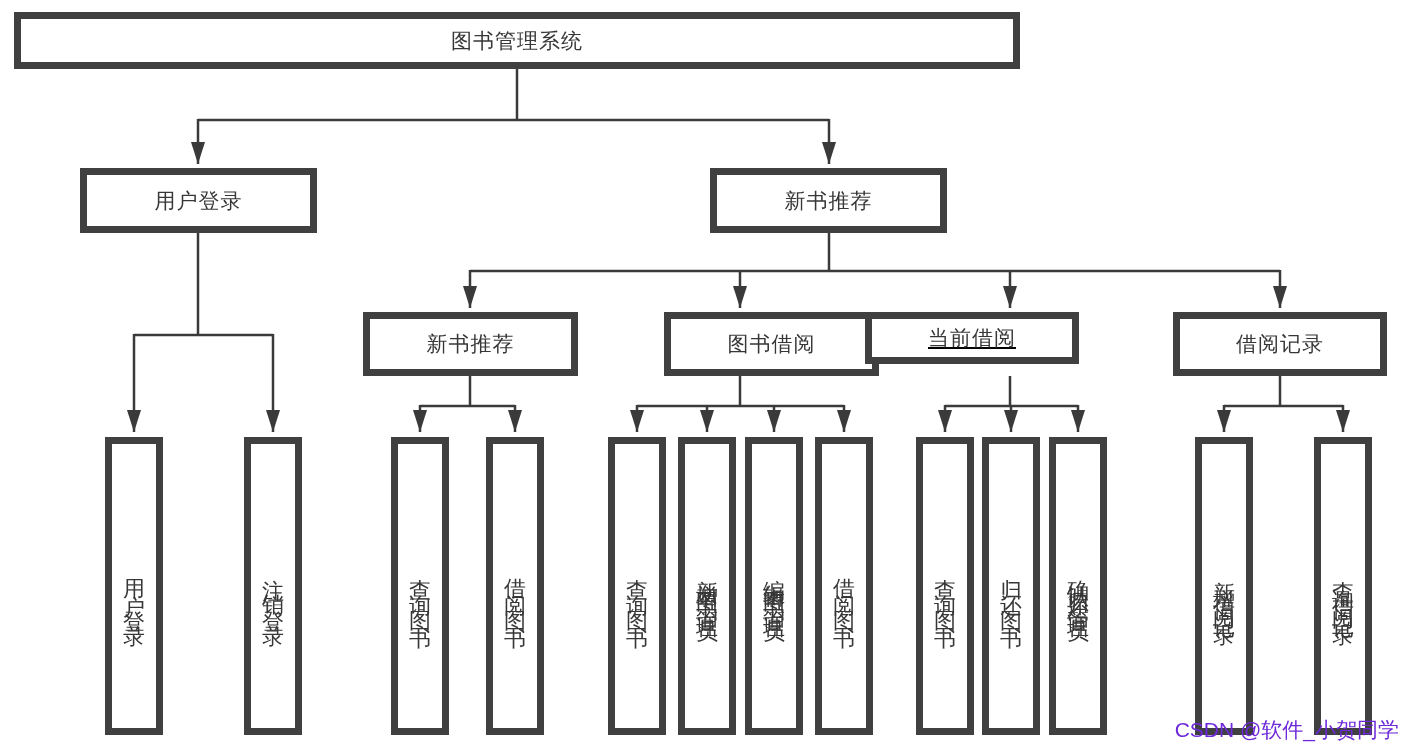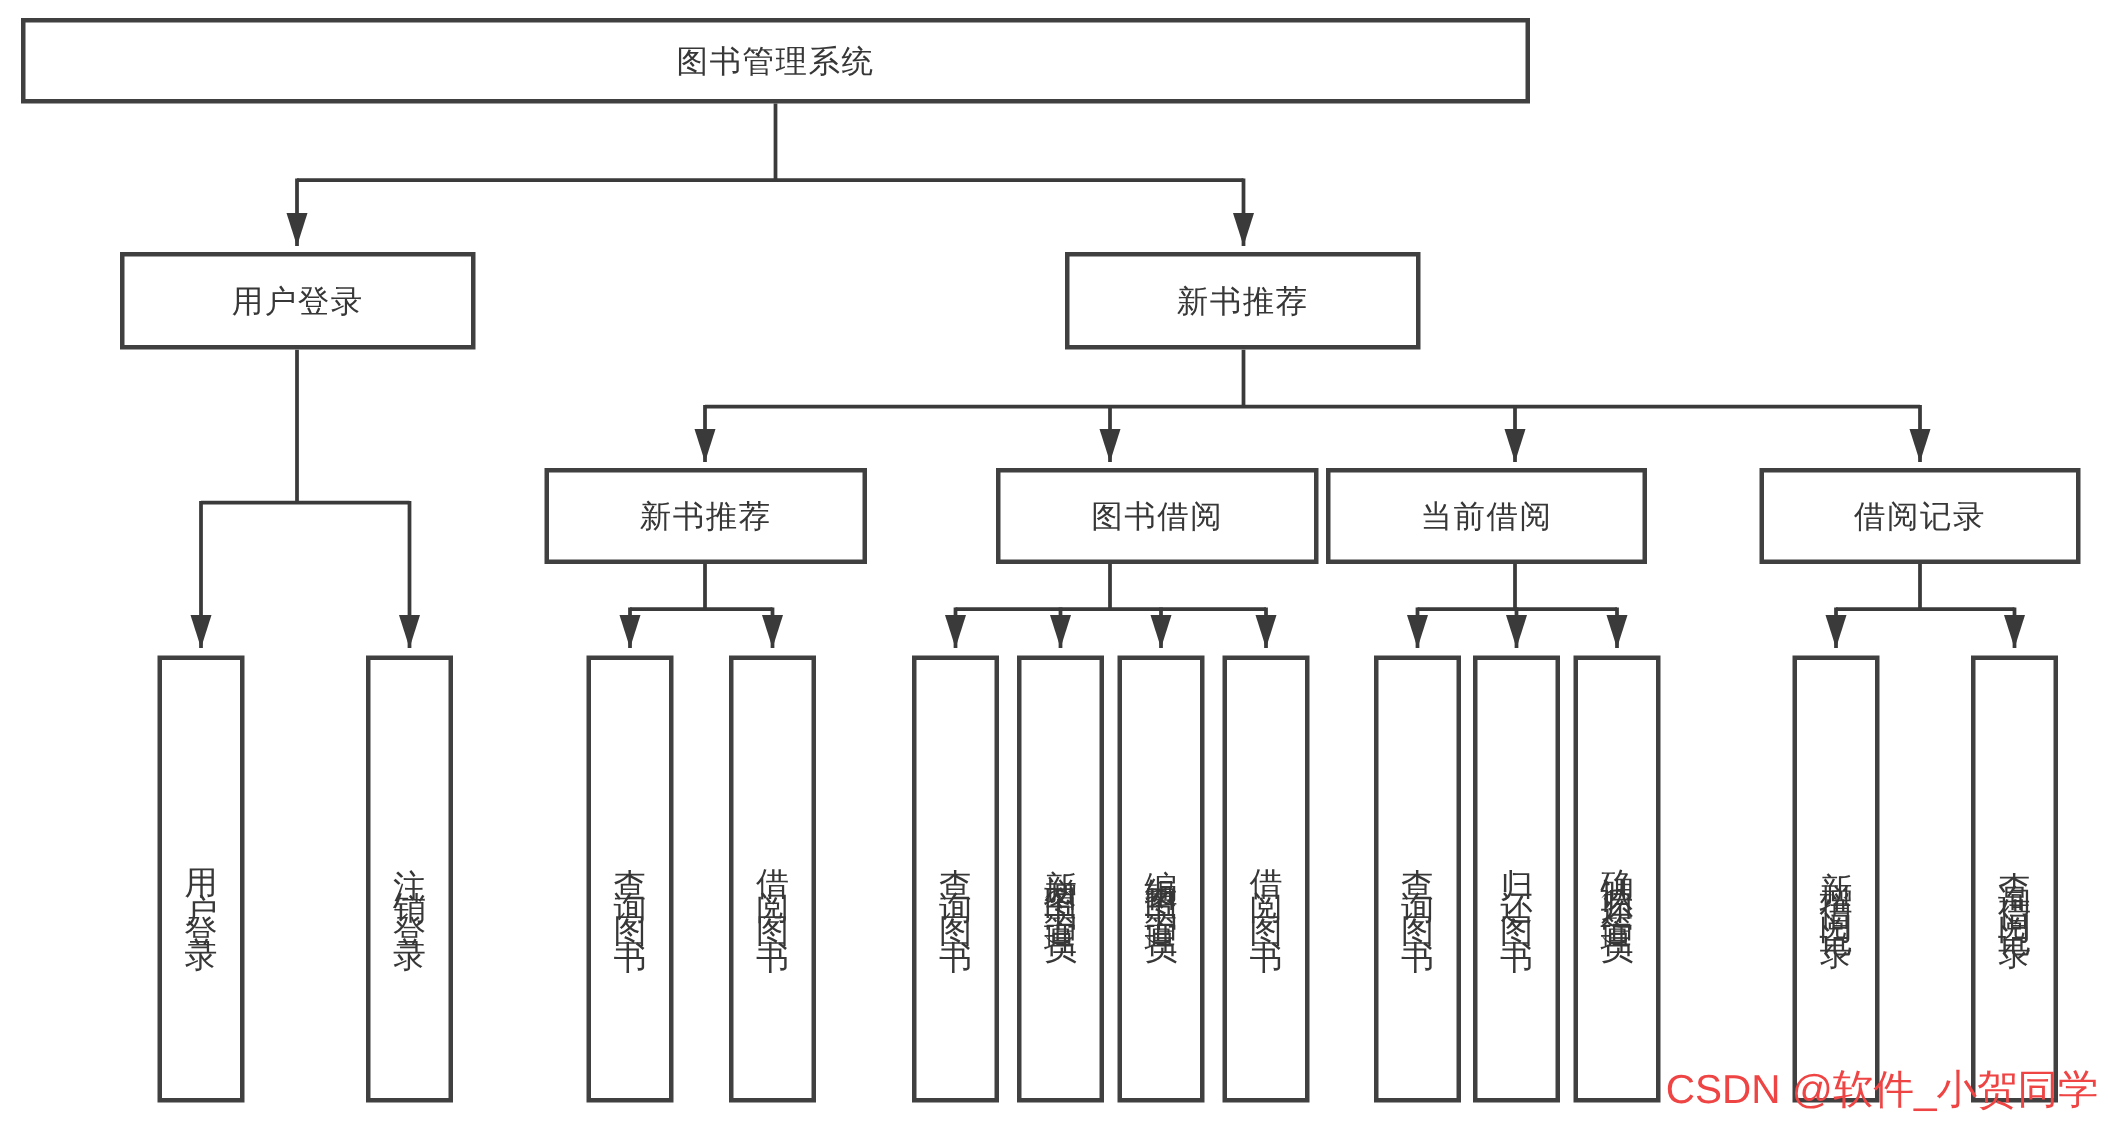--- a/index.html
+++ b/index.html
@@ -13,21 +13,21 @@
   }
   .connectors {
     position: absolute;
     left: 0; top: 0;
     width: 1405px; height: 747px;
     z-index: 1;
   }
   .box {
     position: absolute;
     background: #ffffff;
-    border: 3px solid #404040;
+    border: 7px solid #404040;
     box-sizing: border-box;
     display: flex;
     align-items: center;
     justify-content: center;
     z-index: 2;
   }
   .hlabel {
     font-size: 21px;
     color: #373737;
     letter-spacing: 1px;
@@ -42,22 +42,22 @@
     color: #373737;
     white-space: nowrap;
   }
   .vs { letter-spacing: 16px; margin-top: 14px; }  
   .vm { letter-spacing: 9px;  margin-top: 8px; }   
   .vd { letter-spacing: 6px;  margin-top: 5px; }   
   .watermark {
     position: absolute;
     right: 6px;
     bottom: 3px;
-    font-size: 27px;
-    color: #ef4444;
+    font-size: 21px;
+    color: #6d28d9;
     z-index: 5;
     white-space: nowrap;
   }
 </style>
 </head>
 <body>
 
 <div class="stage">
 
   <svg class="connectors" viewBox="0 0 1405 747" xmlns="http://www.w3.org/2000/svg">
@@ -120,21 +120,21 @@
   <div class="box" style="left:710px; top:168px; width:237px; height:65px;">
     <span class="hlabel">新书推荐</span>
   </div>
 
   <div class="box" style="left:363px; top:312px; width:215px; height:64px;">
     <span class="hlabel">新书推荐</span>
   </div>
   <div class="box" style="left:664px; top:312px; width:215px; height:64px;">
     <span class="hlabel">图书借阅</span>
   </div>
-  <div class="box" style="left:884px; top:312px; width:214px; height:64px;">
+  <div class="box" style="left:865px; top:312px; width:214px; height:52px;text-decoration:underline;">
     <span class="hlabel">当前借阅</span>
   </div>
   <div class="box" style="left:1173px; top:312px; width:214px; height:64px;">
     <span class="hlabel">借阅记录</span>
   </div>
 
   <div class="box leaf" style="left:105px; top:437px;">
     <span class="vlabel vs">用户登录</span>
   </div>
   <div class="box leaf" style="left:244px; top:437px;">

